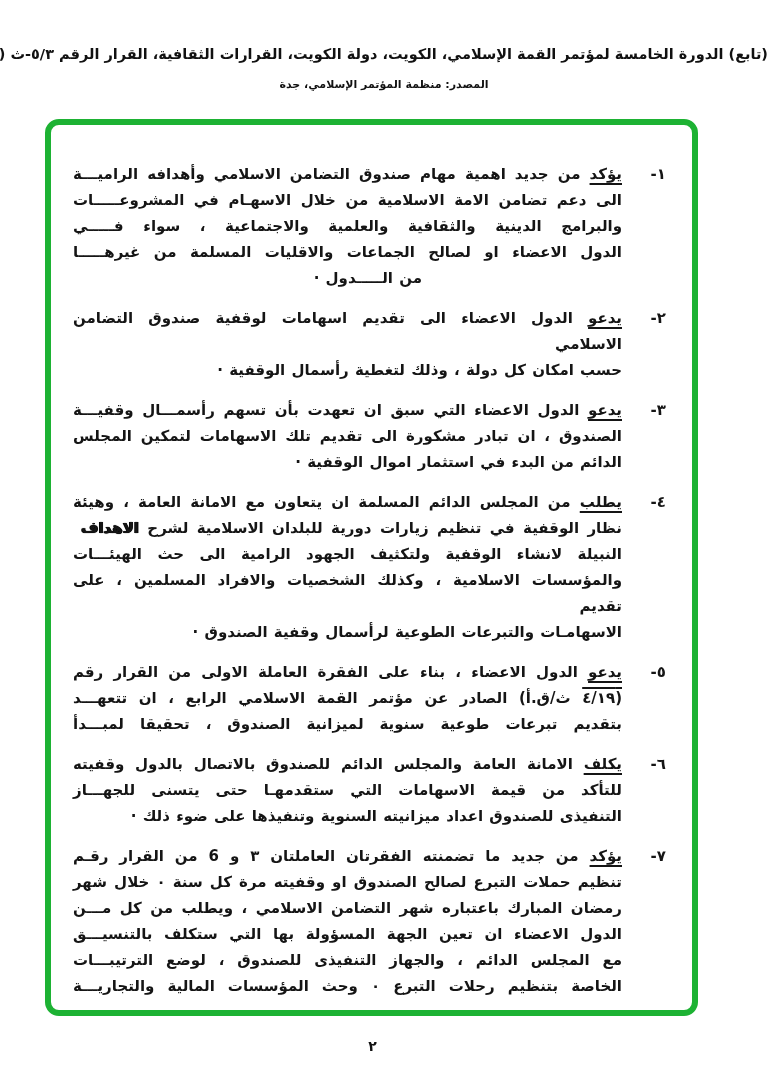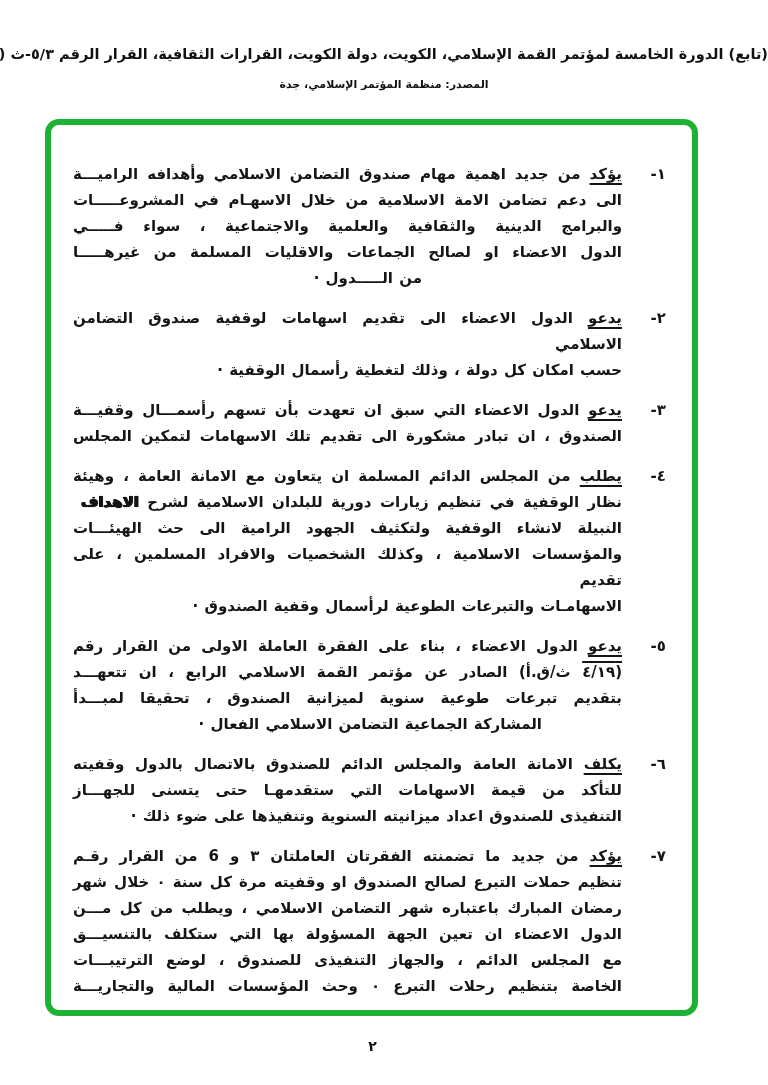--- a/index.html
+++ b/index.html
@@ -93,39 +93,39 @@
         <div class="item-body">
           <div class="line"><span class="underline">يدعو</span><span> الدول الاعضاء الى تقديم اسهامات لوقفية صندوق التضامن الاسلامي</span></div>
           <div class="line short"><span>حسب امكان كل دولة ، وذلك لتغطية رأسمال الوقفية ·</span></div>
         </div>
       </div>
       <div class="resolution-item">
         <div class="item-num">٣-</div>
         <div class="item-body">
           <div class="line"><span class="underline">يدعو</span><span> الدول الاعضاء التي سبق ان تعهدت بأن تسهم رأسمـــال وقفيـــة</span></div>
           <div class="line"><span>الصندوق ، ان تبادر مشكورة الى تقديم تلك الاسهامات لتمكين المجلس</span></div>
+          <div class="line short"><span>الدائم من البدء في استثمار اموال الوقفية ·</span></div>
         </div>
       </div>
       <div class="resolution-item">
         <div class="item-num">٤-</div>
         <div class="item-body">
           <div class="line"><span class="underline">يطلب</span><span> من المجلس الدائم المسلمة ان يتعاون مع الامانة العامة ، وهيئة</span></div>
           <div class="line"><span>نظار الوقفية في تنظيم زيارات دورية للبلدان الاسلامية لشرح </span><span class="smudge">الاهداف</span></div>
           <div class="line"><span>النبيلة لانشاء الوقفية ولتكثيف الجهود الرامية الى حث الهيئـــات</span></div>
           <div class="line"><span>والمؤسسات الاسلامية ، وكذلك الشخصيات والافراد المسلمين ، على تقديم</span></div>
           <div class="line short"><span>الاسهامـات والتبرعات الطوعية لرأسمال وقفية الصندوق ·</span></div>
         </div>
       </div>
       <div class="resolution-item">
         <div class="item-num">٥-</div>
         <div class="item-body">
           <div class="line"><span class="underline">يدعو</span><span> الدول الاعضاء ، بناء على الفقرة العاملة الاولى من القرار رقم</span></div>
           <div class="line"><span class="overline">(٤/١٩</span><span> ث/ق.أ) الصادر عن مؤتمر القمة الاسلامي الرابع ، ان تتعهـــد</span></div>
           <div class="line"><span>بتقديم تبرعات طوعية سنوية لميزانية الصندوق ، تحقيقا لمبـــدأ</span></div>
-          <div class="line short" style="padding-right: 80px;"><span>المشاركة الجماعية   التضامن الاسلامي الفعال ·</span></div>
         </div>
       </div>
       <div class="resolution-item">
         <div class="item-num">٦-</div>
         <div class="item-body">
           <div class="line"><span class="underline">يكلف</span><span> الامانة العامة والمجلس الدائم للصندوق بالاتصال بالدول وقفيته</span></div>
           <div class="line"><span>للتأكد من قيمة الاسهامات التي ستقدمهـا حتى يتسنى للجهـــاز</span></div>
           <div class="line short"><span>التنفيذى للصندوق اعداد ميزانيته  السنوية وتنفيذها على ضوء ذلك ·</span></div>
         </div>
       </div>

